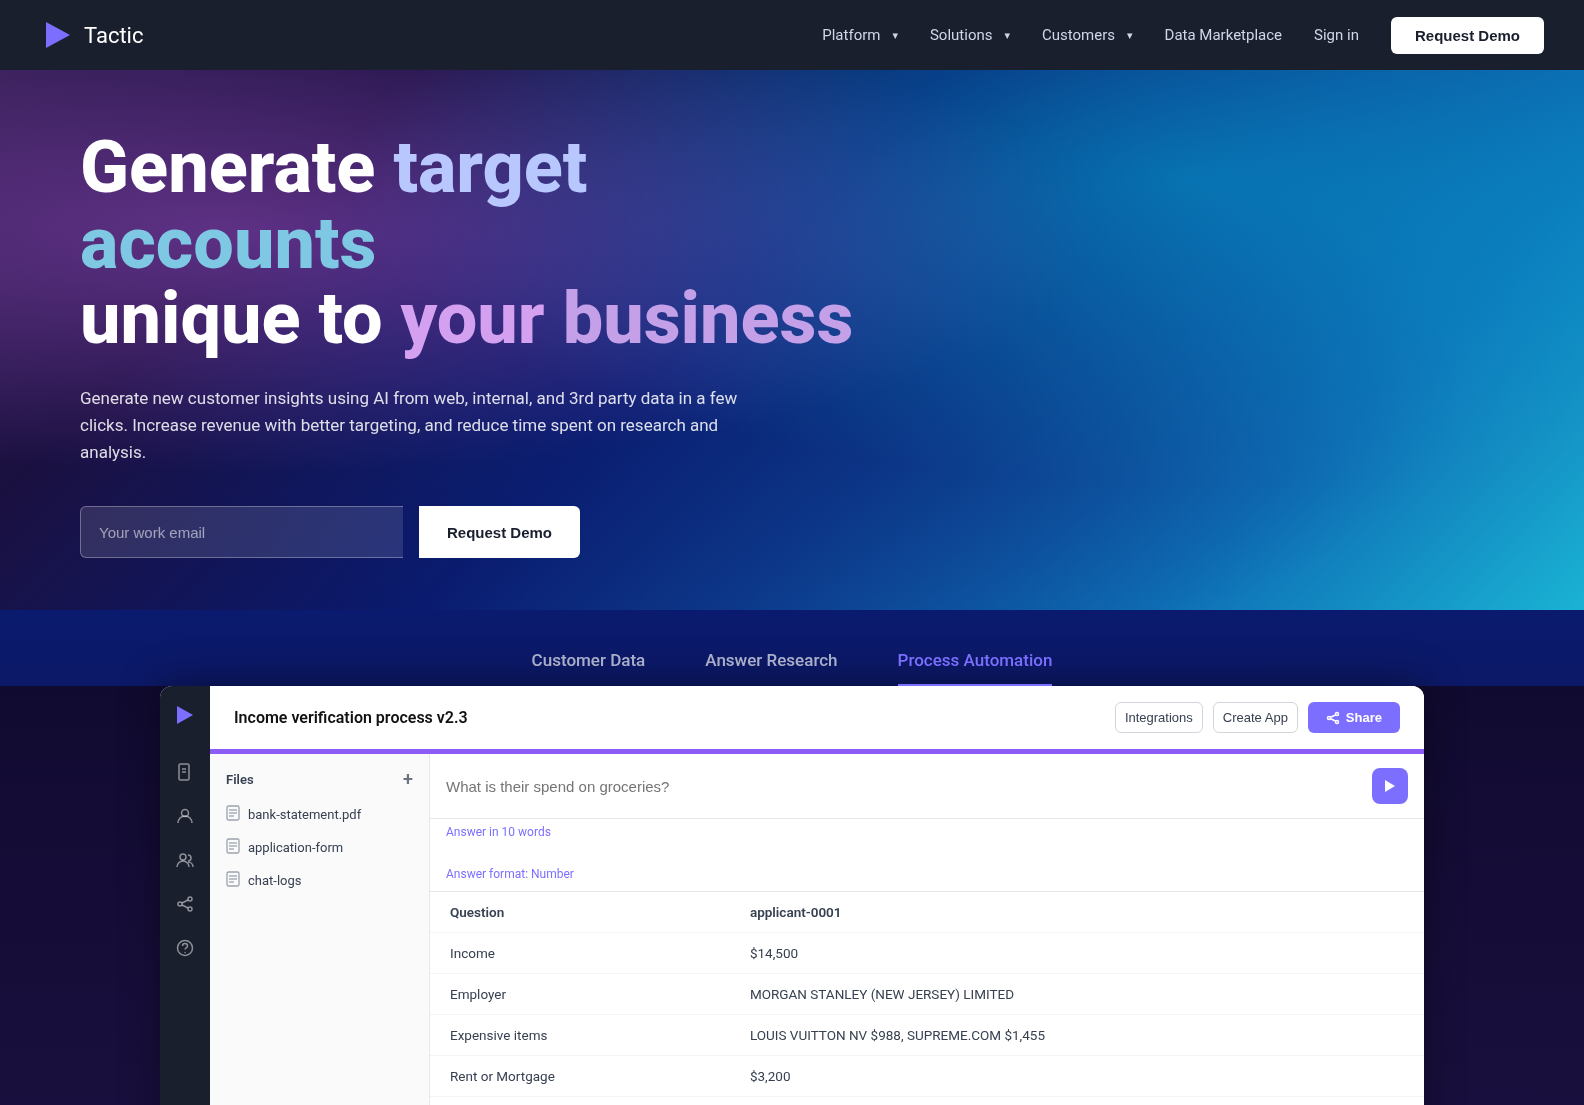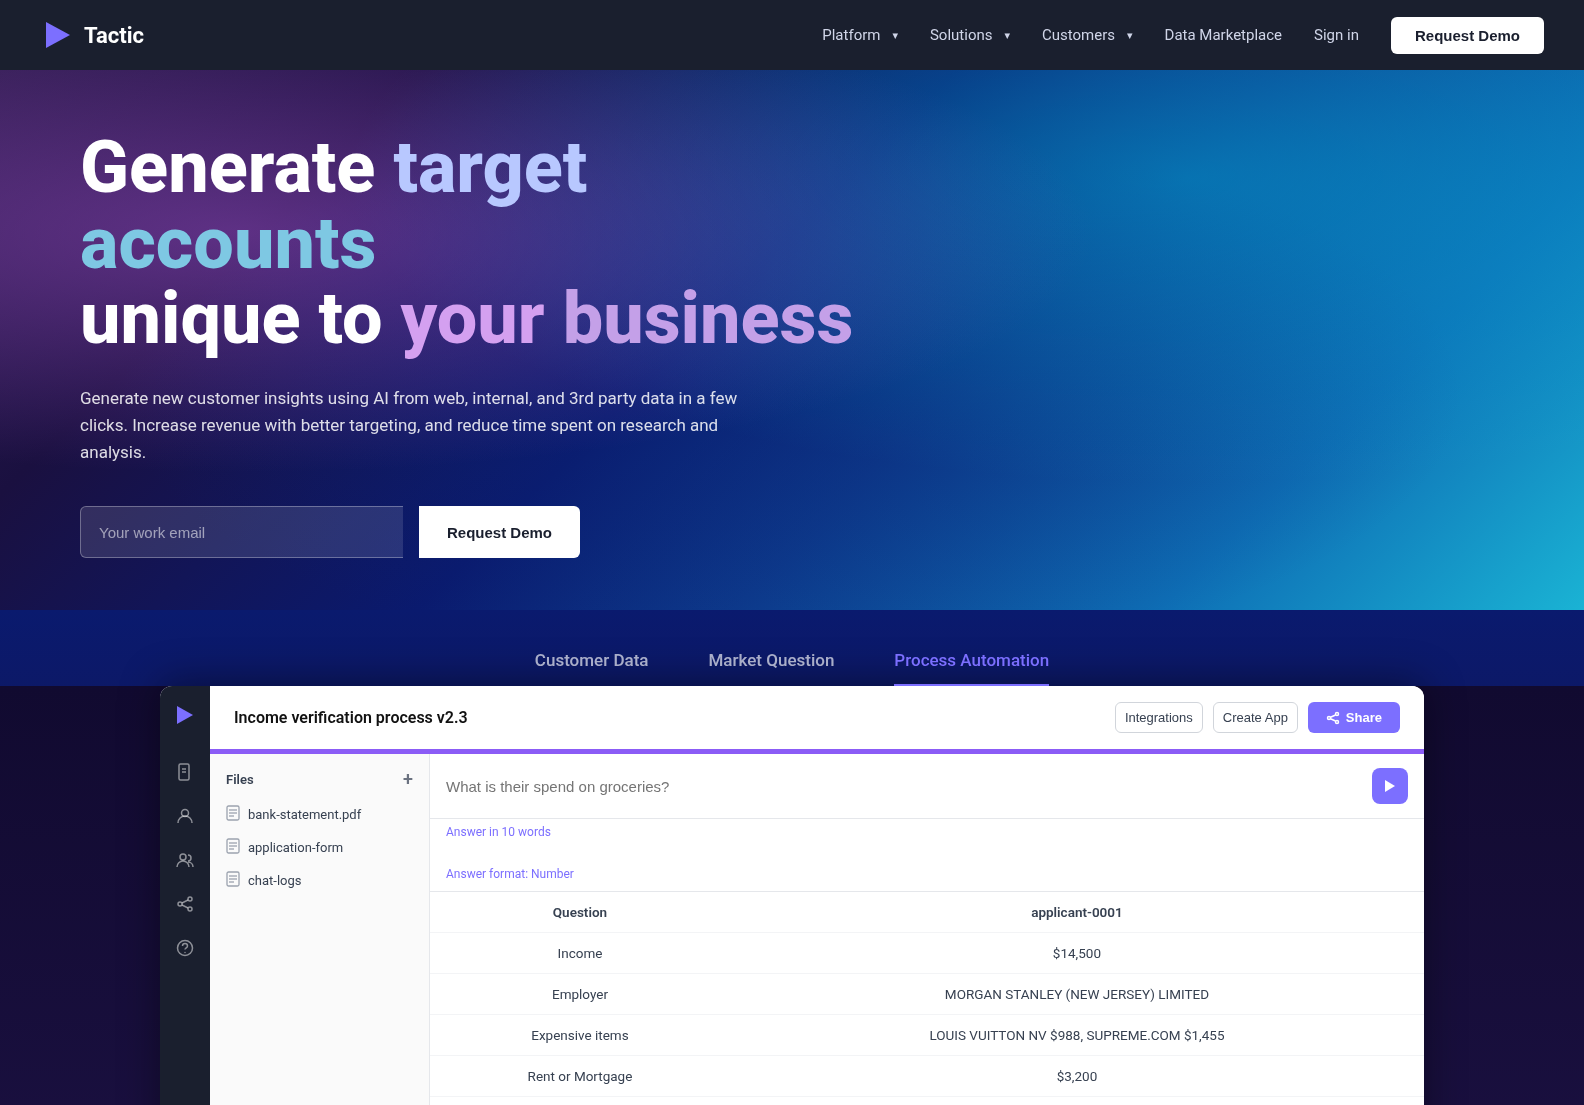--- a/index.html
+++ b/index.html
@@ -6,21 +6,21 @@
     body { font-family: -apple-system, BlinkMacSystemFont, 'Segoe UI', Roboto, sans-serif; width: 1584px; min-height: 1105px; overflow-x: hidden; }
 
     
     nav {
       position: relative; z-index: 10;
       display: flex; align-items: center;
       background: #1a1f2e;
       padding: 0 40px;
       height: 70px;
     }
-    .nav-logo { display: flex; align-items: center; gap: 10px; color: #fff; font-size: 22px; font-weight: 700; text-decoration: none; }
+    .nav-logo { display: flex; align-items: center; gap: 10px; color: #fff; font-size: 22px; font-weight: 400; text-decoration: none; }
     .logo-icon { width: 34px; height: 34px; }
     .nav-links { display: flex; align-items: center; gap: 32px; margin-left: auto; }
     .nav-link { color: #d0d5e8; font-size: 15px; text-decoration: none; display: flex; align-items: center; gap: 12px; cursor: pointer; }
     .chevron { font-size: 11px; }
     .nav-signin { color: #d0d5e8; font-size: 15px; text-decoration: none; cursor: pointer; }
     .nav-demo-btn {
       background: #fff; color: #1a1f2e; border: none;
       padding: 10px 24px; border-radius: 6px;
       font-size: 15px; font-weight: 600; cursor: pointer;
     }
@@ -193,21 +193,21 @@
       padding: 6px 16px 10px 16px;
       border-bottom: 1px solid #e5e7eb;
       flex-direction: column;
     }
     .query-hint { font-size: 12px; color: #7c6fff; cursor: pointer; }
 
     
     .data-table { width: 100%; border-collapse: collapse; }
     .data-table th, .data-table td {
       padding: 12px 20px;
-      text-align: center;
+      text-align: left;
       font-size: 13.5px;
       border-bottom: 1px solid #f3f4f6;
     }
     .data-table th { font-weight: 600; color: #374151; background: #fff; }
     .data-table td { color: #374151; }
     .data-table tr:last-child td { border-bottom: none; }
 
     
     .app-assessment {
       display: flex; justify-content: space-between; align-items: center;
@@ -263,21 +263,21 @@
     <div class="hero-form">
       <input class="hero-input" type="email" placeholder="Your work email" style="">
       <button class="hero-cta">Request Demo</button>
     </div>
   </div>
 </section>
 
 <div class="tabs-section">
   <div class="tabs-bar">
     <div class="tab-item">Customer Data</div>
-    <div class="tab-item">Market Question</div>
+    <div class="tab-item">Answer Research</div>
     <div class="tab-item active">Process Automation</div>
   </div>
   <div class="app-panel-wrapper">
     <div class="app-panel">
 
       <div class="app-sidebar">
         <div class="sidebar-logo-icon">
           <svg width="22" height="22" viewBox="0 0 22 22">
               <polygon points="3,2 19,11 3,20" fill="#7c6fff"></polygon>
             </svg>

